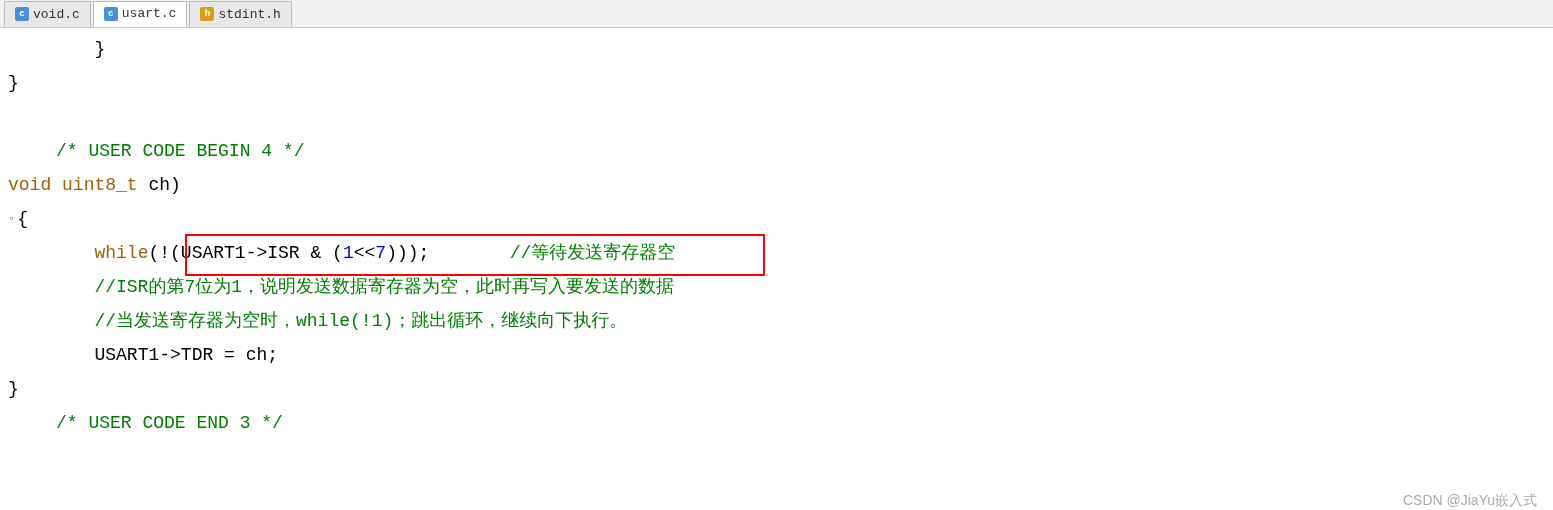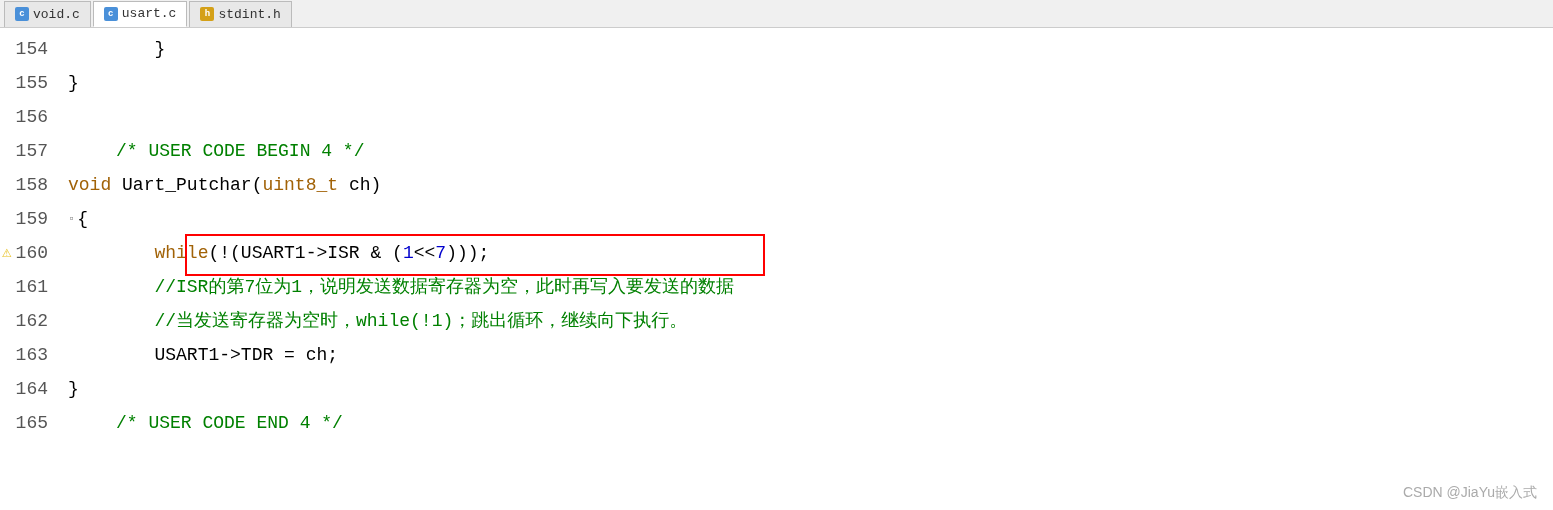--- a/index.html
+++ b/index.html
@@ -130,21 +130,21 @@
       height: 42px;
       z-index: 10;
     }
     .c-black { color: #000000; }
     .c-comment-green { color: #008000; margin-left: 48px; }
     .c-number { color: #0000cd; }
     .c-cn-comment { color: #008000; }
     .kw { color: #a16207; }
     .watermark {
       position: absolute;
-      bottom: 8px;
+      bottom: 0;
       right: 16px;
       color: #aaaaaa;
       font-size: 14px;
       font-family: Arial, sans-serif;
     }
     .fold-icon {
       color: #888;
       font-size: 12px;
       margin-right: 2px;
     }
@@ -166,34 +166,20 @@
     <div class="tab">
       <span class="tab-icon-h">h</span>
       <span>stdint.h</span>
     </div>
   </div>
 
   <div class="code-area">
 
     <div class="highlight-box"></div>
 
-    <div class="line-numbers">
-      <div class="line-num">154</div>
-      <div class="line-num">155</div>
-      <div class="line-num">156</div>
-      <div class="line-num">157</div>
-      <div class="line-num">158</div>
-      <div class="line-num">159</div>
-      <div class="line-num has-warning">160</div>
-      <div class="line-num">161</div>
-      <div class="line-num">162</div>
-      <div class="line-num">163</div>
-      <div class="line-num">164</div>
-      <div class="line-num">165</div>
-    </div>
 
     <div class="code-lines">
 
       <div class="code-line">
         <span class="c-black">&nbsp;&nbsp;&nbsp;&nbsp;&nbsp;&nbsp;&nbsp;&nbsp;}</span>
       </div>
 
       <div class="code-line">
         <span class="c-black">}</span>
       </div>
@@ -202,21 +188,20 @@
         <span>&nbsp;</span>
       </div>
 
       <div class="code-line">
         <span class="c-comment-green">/* USER CODE BEGIN 4 */</span>
       </div>
 
       <div class="code-line">
         <span class="kw">void</span>
         <span class="c-black">&nbsp;</span>
-        <span class="c-black">Uart_Putchar(</span>
         <span class="kw">uint8_t</span>
         <span class="c-black">&nbsp;ch)</span>
       </div>
 
       <div class="code-line">
         <span class="fold-icon">▫</span>
         <span class="c-black">{</span>
       </div>
 
       <div class="code-line highlighted">
@@ -224,20 +209,21 @@
         <span class="kw">while</span>
         <span class="c-black">(!(</span>
         <span class="c-black">USART1-&gt;ISR</span>
         <span class="c-black">&nbsp;&amp;&nbsp;</span>
         <span class="c-black">(</span>
         <span class="c-number">1</span>
         <span class="c-black">&lt;&lt;</span>
         <span class="c-number">7</span>
         <span class="c-black">)));</span>
         <span class="c-black">&nbsp;&nbsp;&nbsp;</span>
+        <span class="c-comment-green">//等待发送寄存器空</span>
       </div>
 
       <div class="code-line">
         <span class="c-cn-comment">&nbsp;&nbsp;&nbsp;&nbsp;&nbsp;&nbsp;&nbsp;&nbsp;//ISR的第7位为1，说明发送数据寄存器为空，此时再写入要发送的数据</span>
       </div>
 
       <div class="code-line">
         <span class="c-cn-comment">&nbsp;&nbsp;&nbsp;&nbsp;&nbsp;&nbsp;&nbsp;&nbsp;//当发送寄存器为空时，while(!1)；跳出循环，继续向下执行。</span>
       </div>
 
@@ -245,20 +231,20 @@
         <span class="c-black">&nbsp;&nbsp;&nbsp;&nbsp;&nbsp;&nbsp;&nbsp;&nbsp;</span>
         <span class="c-black">USART1-&gt;TDR</span>
         <span class="c-black">&nbsp;=&nbsp;ch;</span>
       </div>
 
       <div class="code-line">
         <span class="c-black">}</span>
       </div>
 
       <div class="code-line">
-        <span class="c-comment-green">/* USER CODE END 4 */</span>
+        <span class="c-comment-green">/* USER CODE END 3 */</span>
       </div>
 
     </div>
 
     <div class="watermark">CSDN @JiaYu嵌入式</div>
   </div>
 </div>
 
 </body></html>

